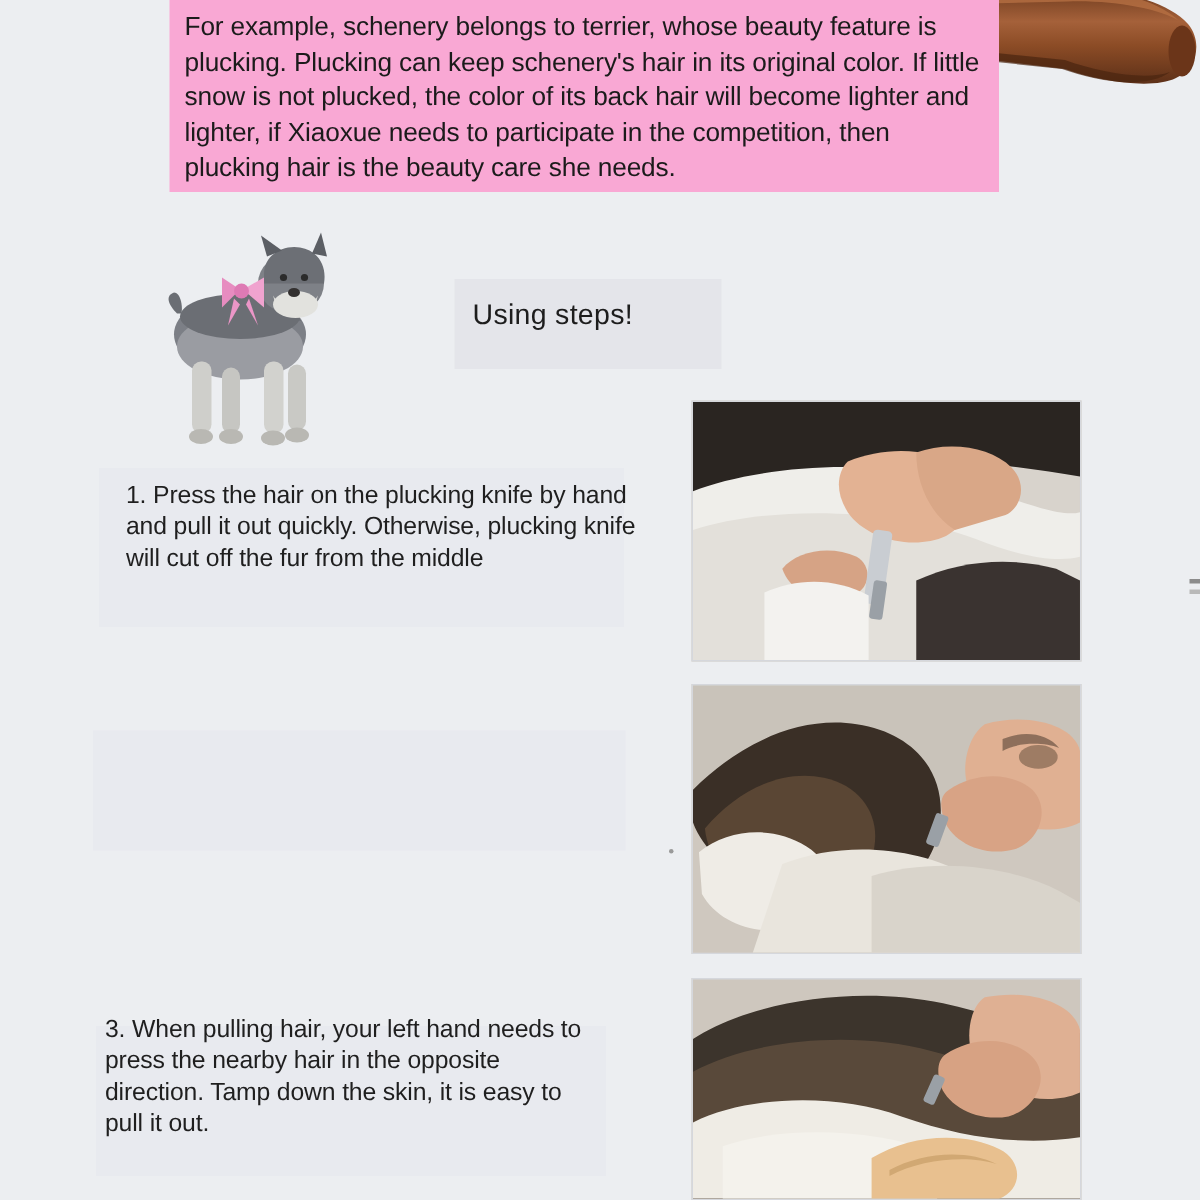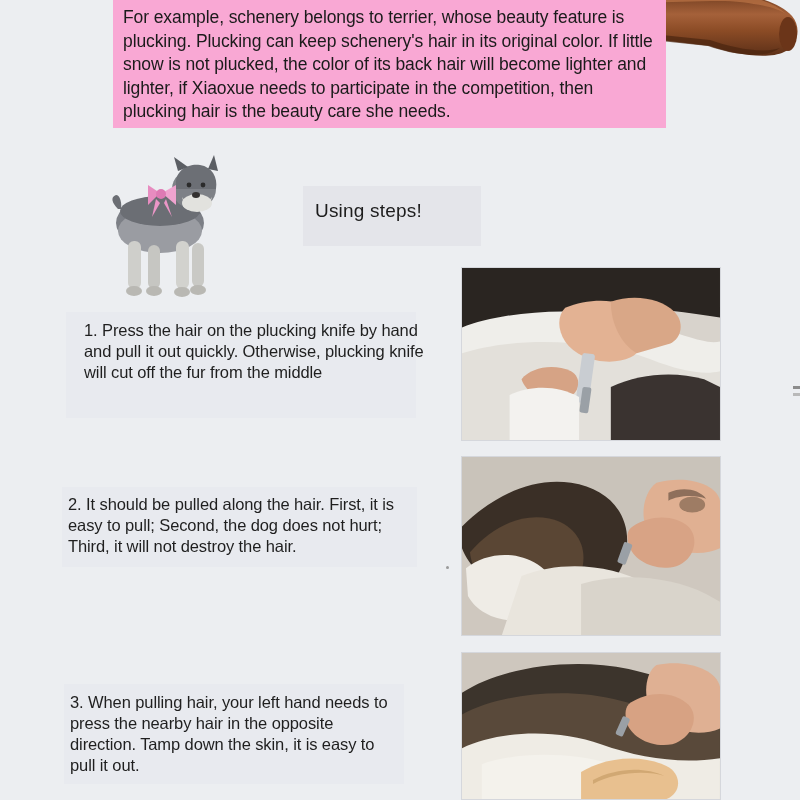--- a/index.html
+++ b/index.html
@@ -79,21 +79,21 @@
   
   .step-text {
     position: absolute;
     font-size: 16.5px;
     line-height: 21px;
     color: #1f1f1f;
     letter-spacing: -0.1px;
   }
   .step-1 { left: 72px; top: 320px; width: 340px; margin-left: 12px; }
   .step-2 { left: 68px; top: 494px; width: 350px; }
-  .step-3 { left: 70px; top: 692px; width: 330px; }
+  .step-3 { left: 70px; top: 676px; width: 330px; }
 
   .step-tint {
     position: absolute;
     background: #e6e7ec;
     opacity: .55;
   }
   .tint-1 { left: 66px; top: 312px; width: 350px; height: 106px; }
   .tint-2 { left: 62px; top: 487px; width: 355px; height: 80px; }
   .tint-3 { left: 64px; top: 684px; width: 340px; height: 100px; }
 
@@ -213,21 +213,20 @@
   </div>
 
   <div class="steps-banner"></div>
   <div class="steps-banner-label">Using steps!</div>
 
   <div class="step-tint tint-1"></div>
   <div class="step-tint tint-2"></div>
   <div class="step-tint tint-3"></div>
 
   <div class="step-text step-1">1. Press the hair on the plucking knife by hand and pull it out quickly. Otherwise, plucking knife will cut off the fur from the middle</div>
-  <div class="step-text step-2">2. It should be pulled along the hair. First, it is easy to pull; Second, the dog does not hurt; Third, it will not destroy the hair.</div>
   <div class="step-text step-3">3. When pulling hair, your left hand needs to press the nearby hair in the opposite direction. Tamp down the skin, it is easy to pull it out.</div>
 
   <div class="photo photo-1">
     <svg class="photo-inner" viewBox="0 0 260 174" preserveAspectRatio="none">
       <rect width="260" height="174" fill="#d8d3cc"></rect>
       <path d="M0 0 H260 V50 C200 40 120 30 60 58 C30 72 10 70 0 66 Z" fill="#2a2521"></path>
       <path d="M0 60 C40 44 120 36 180 54 C220 66 246 78 260 74 L260 174 L0 174 Z" fill="#efeeea"></path>
       <path d="M0 86 C50 70 130 70 190 92 C220 104 244 108 260 104 L260 174 L0 174 Z" fill="#e3e0da"></path>
       <path d="M150 120 C180 106 214 104 244 112 L260 120 L260 174 L150 174 Z" fill="#3a3330"></path>
       <g>

